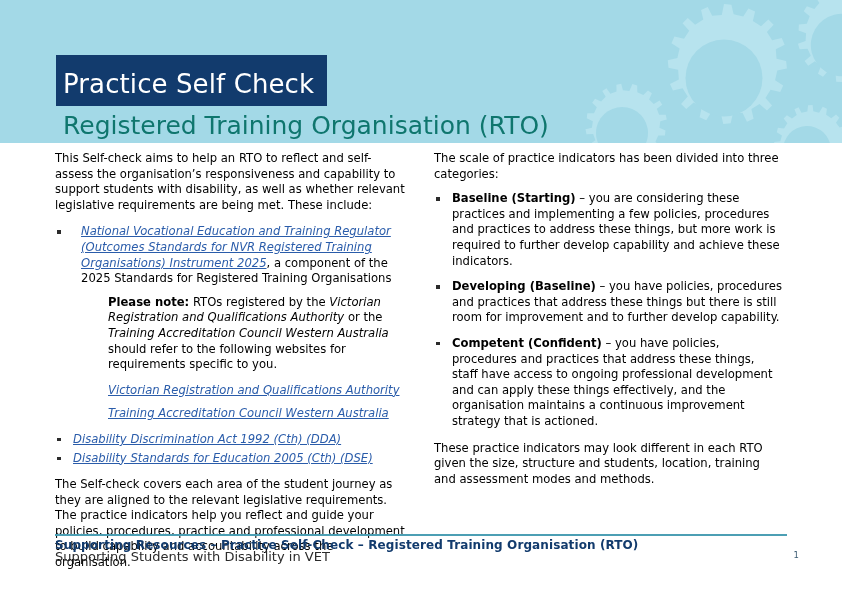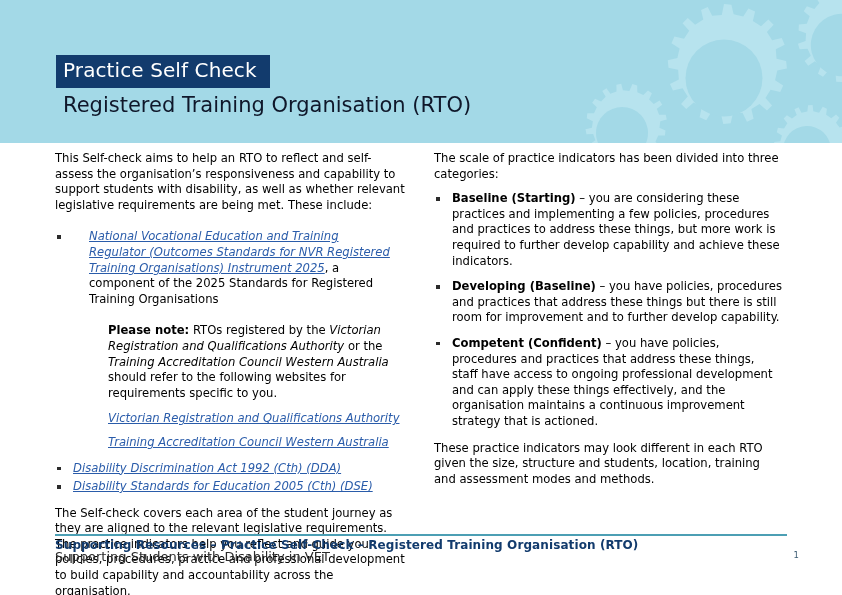--- a/index.html
+++ b/index.html
@@ -36,30 +36,30 @@
   .title-block {
     position: absolute;
     left: 56px;
     top: 55px;
     z-index: 3;
   }
   .title-main {
     display: inline-block;
     background: #123b6d;
     color: #ffffff;
-    font-size: 20px;
+    font-size: 26px;
     line-height: 1.35;
-    padding: 2px 13px 4px 7px;
+    padding: 12px 13px 4px 7px;
     letter-spacing: 0.1px;
     white-space: nowrap;
   }
   .title-sub {
     display: block;
-    color: #0f172a;
-    font-size: 21px;
+    color: #0f766e;
+    font-size: 25px;
     line-height: 1.35;
     padding: 3px 0 0 7px;
     white-space: nowrap;
   }
 
   
   .content {
     position: absolute;
     left: 0;
     top: 136px;
@@ -117,21 +117,21 @@
   }
   .note-links {
     padding-left: 35px;
     margin: 0 0 10px 0;
   }
   .note-links a {
     display: block;
     margin-bottom: 8px;
   }
 
-  ul.bullets li p { margin: 16px; }
+  ul.bullets li p { margin: 8px; }
 
   
   .footer {
     position: absolute;
     left: 55px;
     top: 534px;
     width: 732px;
   }
   .footer-rule {
     width: 100%;

